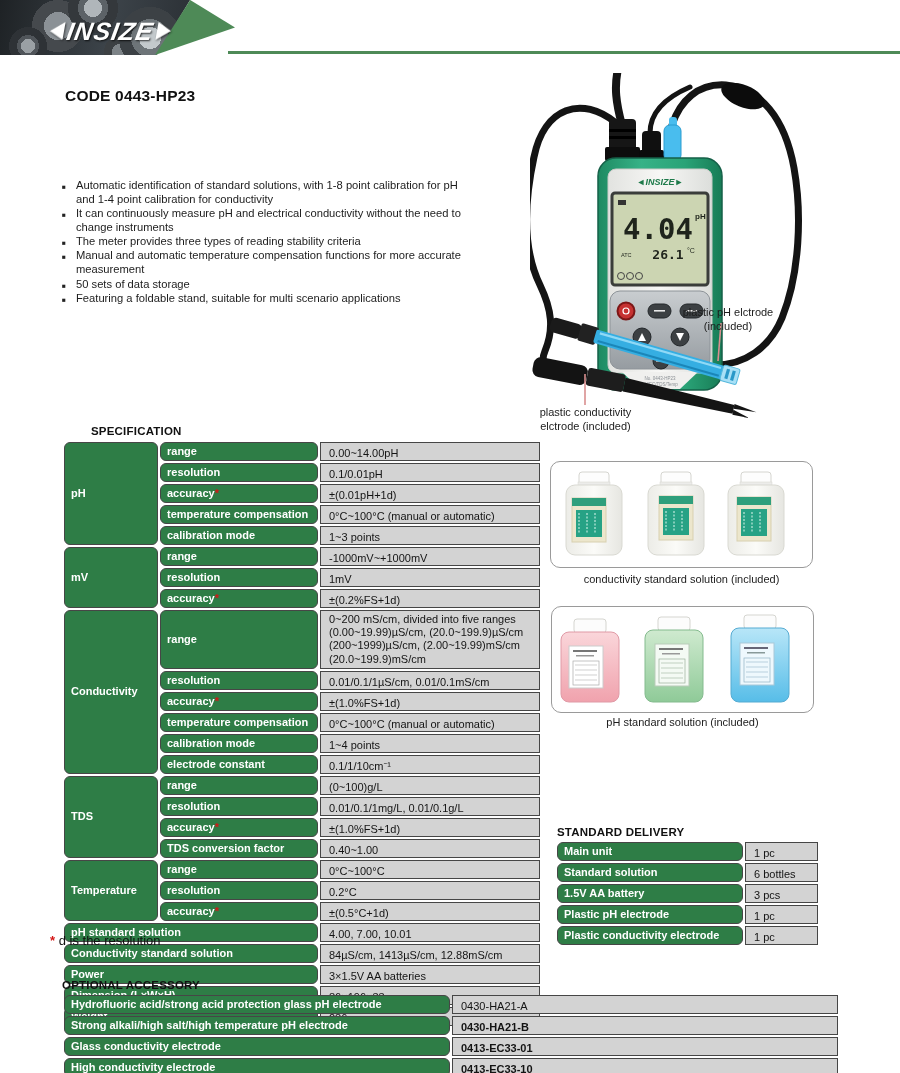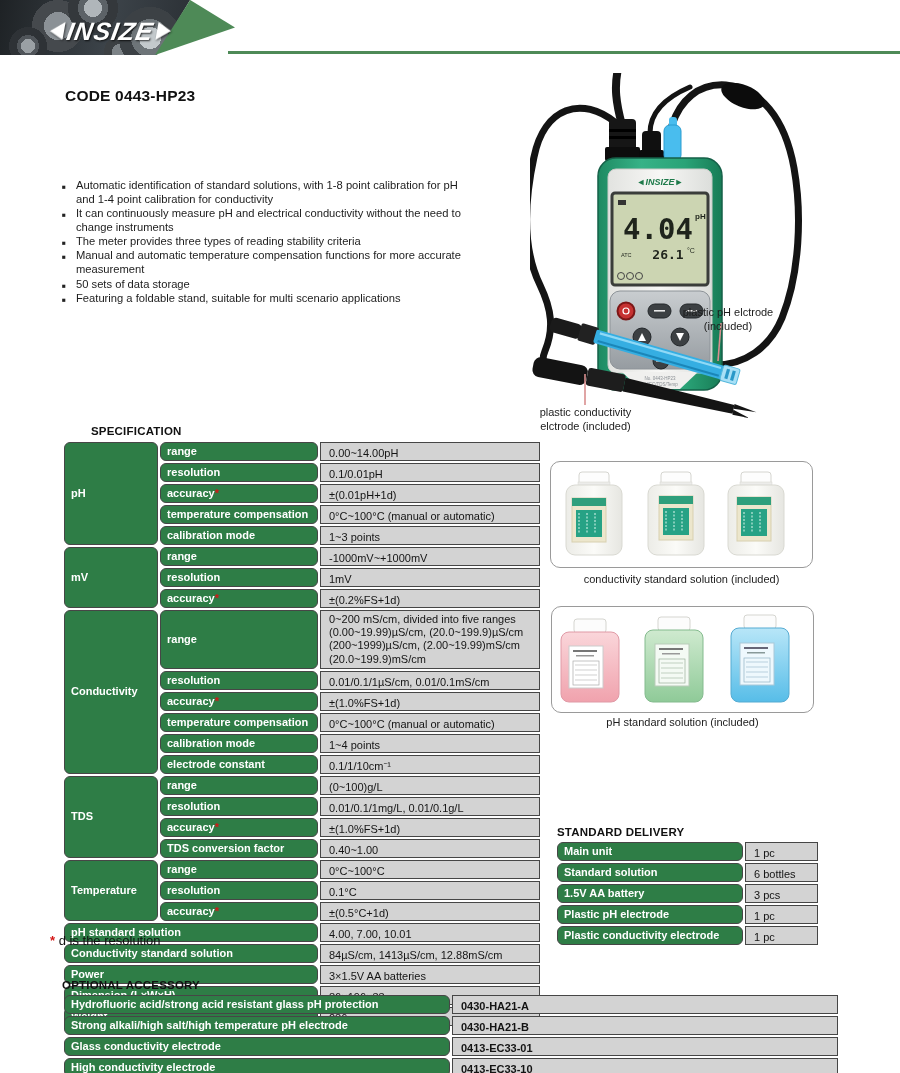--- a/index.html
+++ b/index.html
@@ -398,21 +398,21 @@
       <td class="lab"><span>TDS conversion factor</span></td>
       <td class="val"><span>0.40~1.00</span></td>
     </tr>
     <tr>
       <td class="grp" rowspan="3"><span>Temperature</span></td>
       <td class="lab"><span>range</span></td>
       <td class="val"><span>0°C~100°C</span></td>
     </tr>
     <tr>
       <td class="lab"><span>resolution</span></td>
-      <td class="val"><span>0.1°C</span></td>
+      <td class="val"><span>0.2°C</span></td>
     </tr>
     <tr>
       <td class="lab"><span>accuracy</span><span class="star">*</span></td>
       <td class="val"><span>±(0.5°C+1d)</span></td>
     </tr>
     <tr>
       <td class="full" colspan="2"><span>pH standard solution</span></td>
       <td class="val"><span>4.00, 7.00, 10.01</span></td>
     </tr>
     <tr>
@@ -467,22 +467,22 @@
     </table>
 
   <div class="sec-title" style="left:62px; top:979px;">OPTIONAL ACCESSORY</div>
   <table class="spec" id="optional-table">
     <colgroup>
         <col style="width:386px">
         <col>
       </colgroup>
     <tbody>
         <tr>
-      <td class="full"><span>Hydrofluoric acid/strong acid resistant glass pH protection</span></td>
-      <td class="val" style="font-weight:bold"><span>0430-HA21-A</span></td>
+      <td class="full"><span>Hydrofluoric acid/strong acid protection glass pH electrode</span></td>
+      <td class="val" style="font-weight:normal"><span>0430-HA21-A</span></td>
     </tr>
     <tr>
       <td class="full"><span>Strong alkali/high salt/high temperature pH electrode</span></td>
       <td class="val" style="font-weight:bold"><span>0430-HA21-B</span></td>
     </tr>
     <tr>
       <td class="full"><span>Glass conductivity electrode</span></td>
       <td class="val" style="font-weight:bold"><span>0413-EC33-01</span></td>
     </tr>
     <tr>

